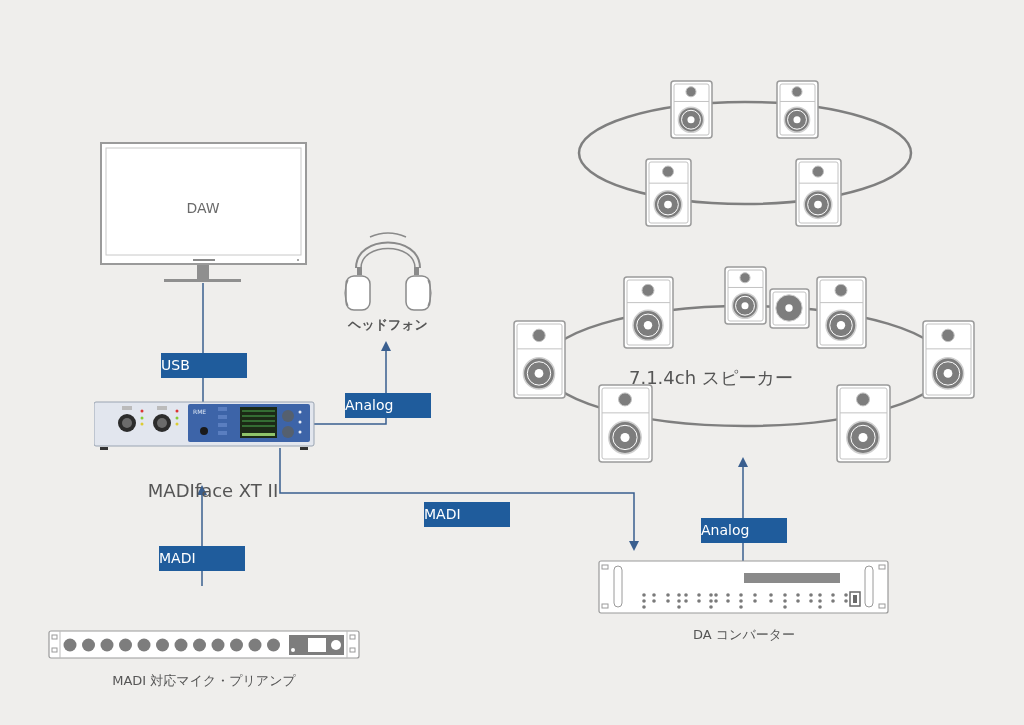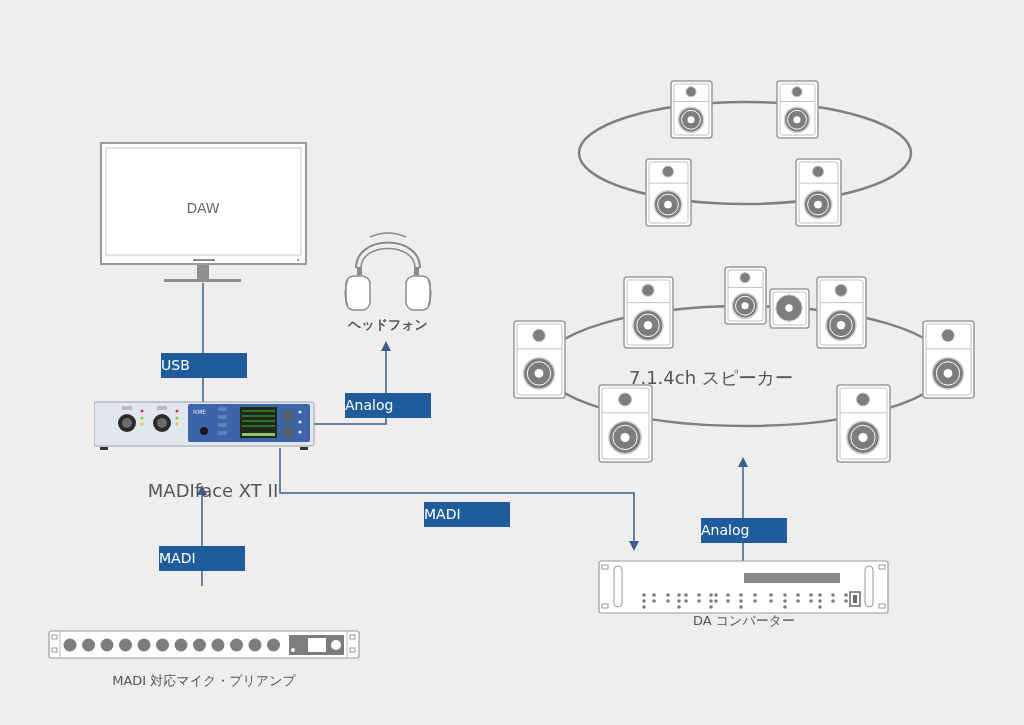--- a/index.html
+++ b/index.html
@@ -185,21 +185,21 @@
         <circle cx="213" cy="41" r="1.8"></circle>
         <circle cx="222" cy="35" r="1.8"></circle>
         <circle cx="222" cy="41" r="1.8"></circle>
         <circle cx="222" cy="47" r="1.8"></circle>
         <circle cx="235" cy="35" r="1.8"></circle>
         <circle cx="235" cy="41" r="1.8"></circle>
         <circle cx="248" cy="35" r="1.8"></circle>
         <circle cx="248" cy="41" r="1.8"></circle>
       </g>
   </svg>
-  <div class="lbl" style="left:0;top:52px;width:292px;">DA コンバーター</div>
+  <div class="lbl" style="left:0;top:66px;width:292px;">DA コンバーター</div>
 </div>
 
 <div id="speakers">
     <svg width="44" height="60" style="position: absolute; left: 670px; top: 80px;">
       <rect x="1" y="1" width="41" height="57" rx="3" fill="#ffffff" stroke="#9a9a9a" stroke-width="1.5"></rect>
     <rect x="4" y="4" width="35" height="51" rx="2" fill="none" stroke="#c2c2c2" stroke-width="1"></rect>
       <line x1="4" y1="21.46" x2="39" y2="21.46" stroke="#c2c2c2"></line>
       <circle cx="21" cy="11.73" r="5.04" fill="#7d7d7d" stroke="#c2c2c2"></circle>
       <circle cx="21" cy="39.730000000000004" r="12.6" fill="#7d7d7d" stroke="#d0d0d0" stroke-width="1.5"></circle>
       <circle cx="21" cy="39.730000000000004" r="9.45" fill="none" stroke="#ffffff" stroke-width="1"></circle>

